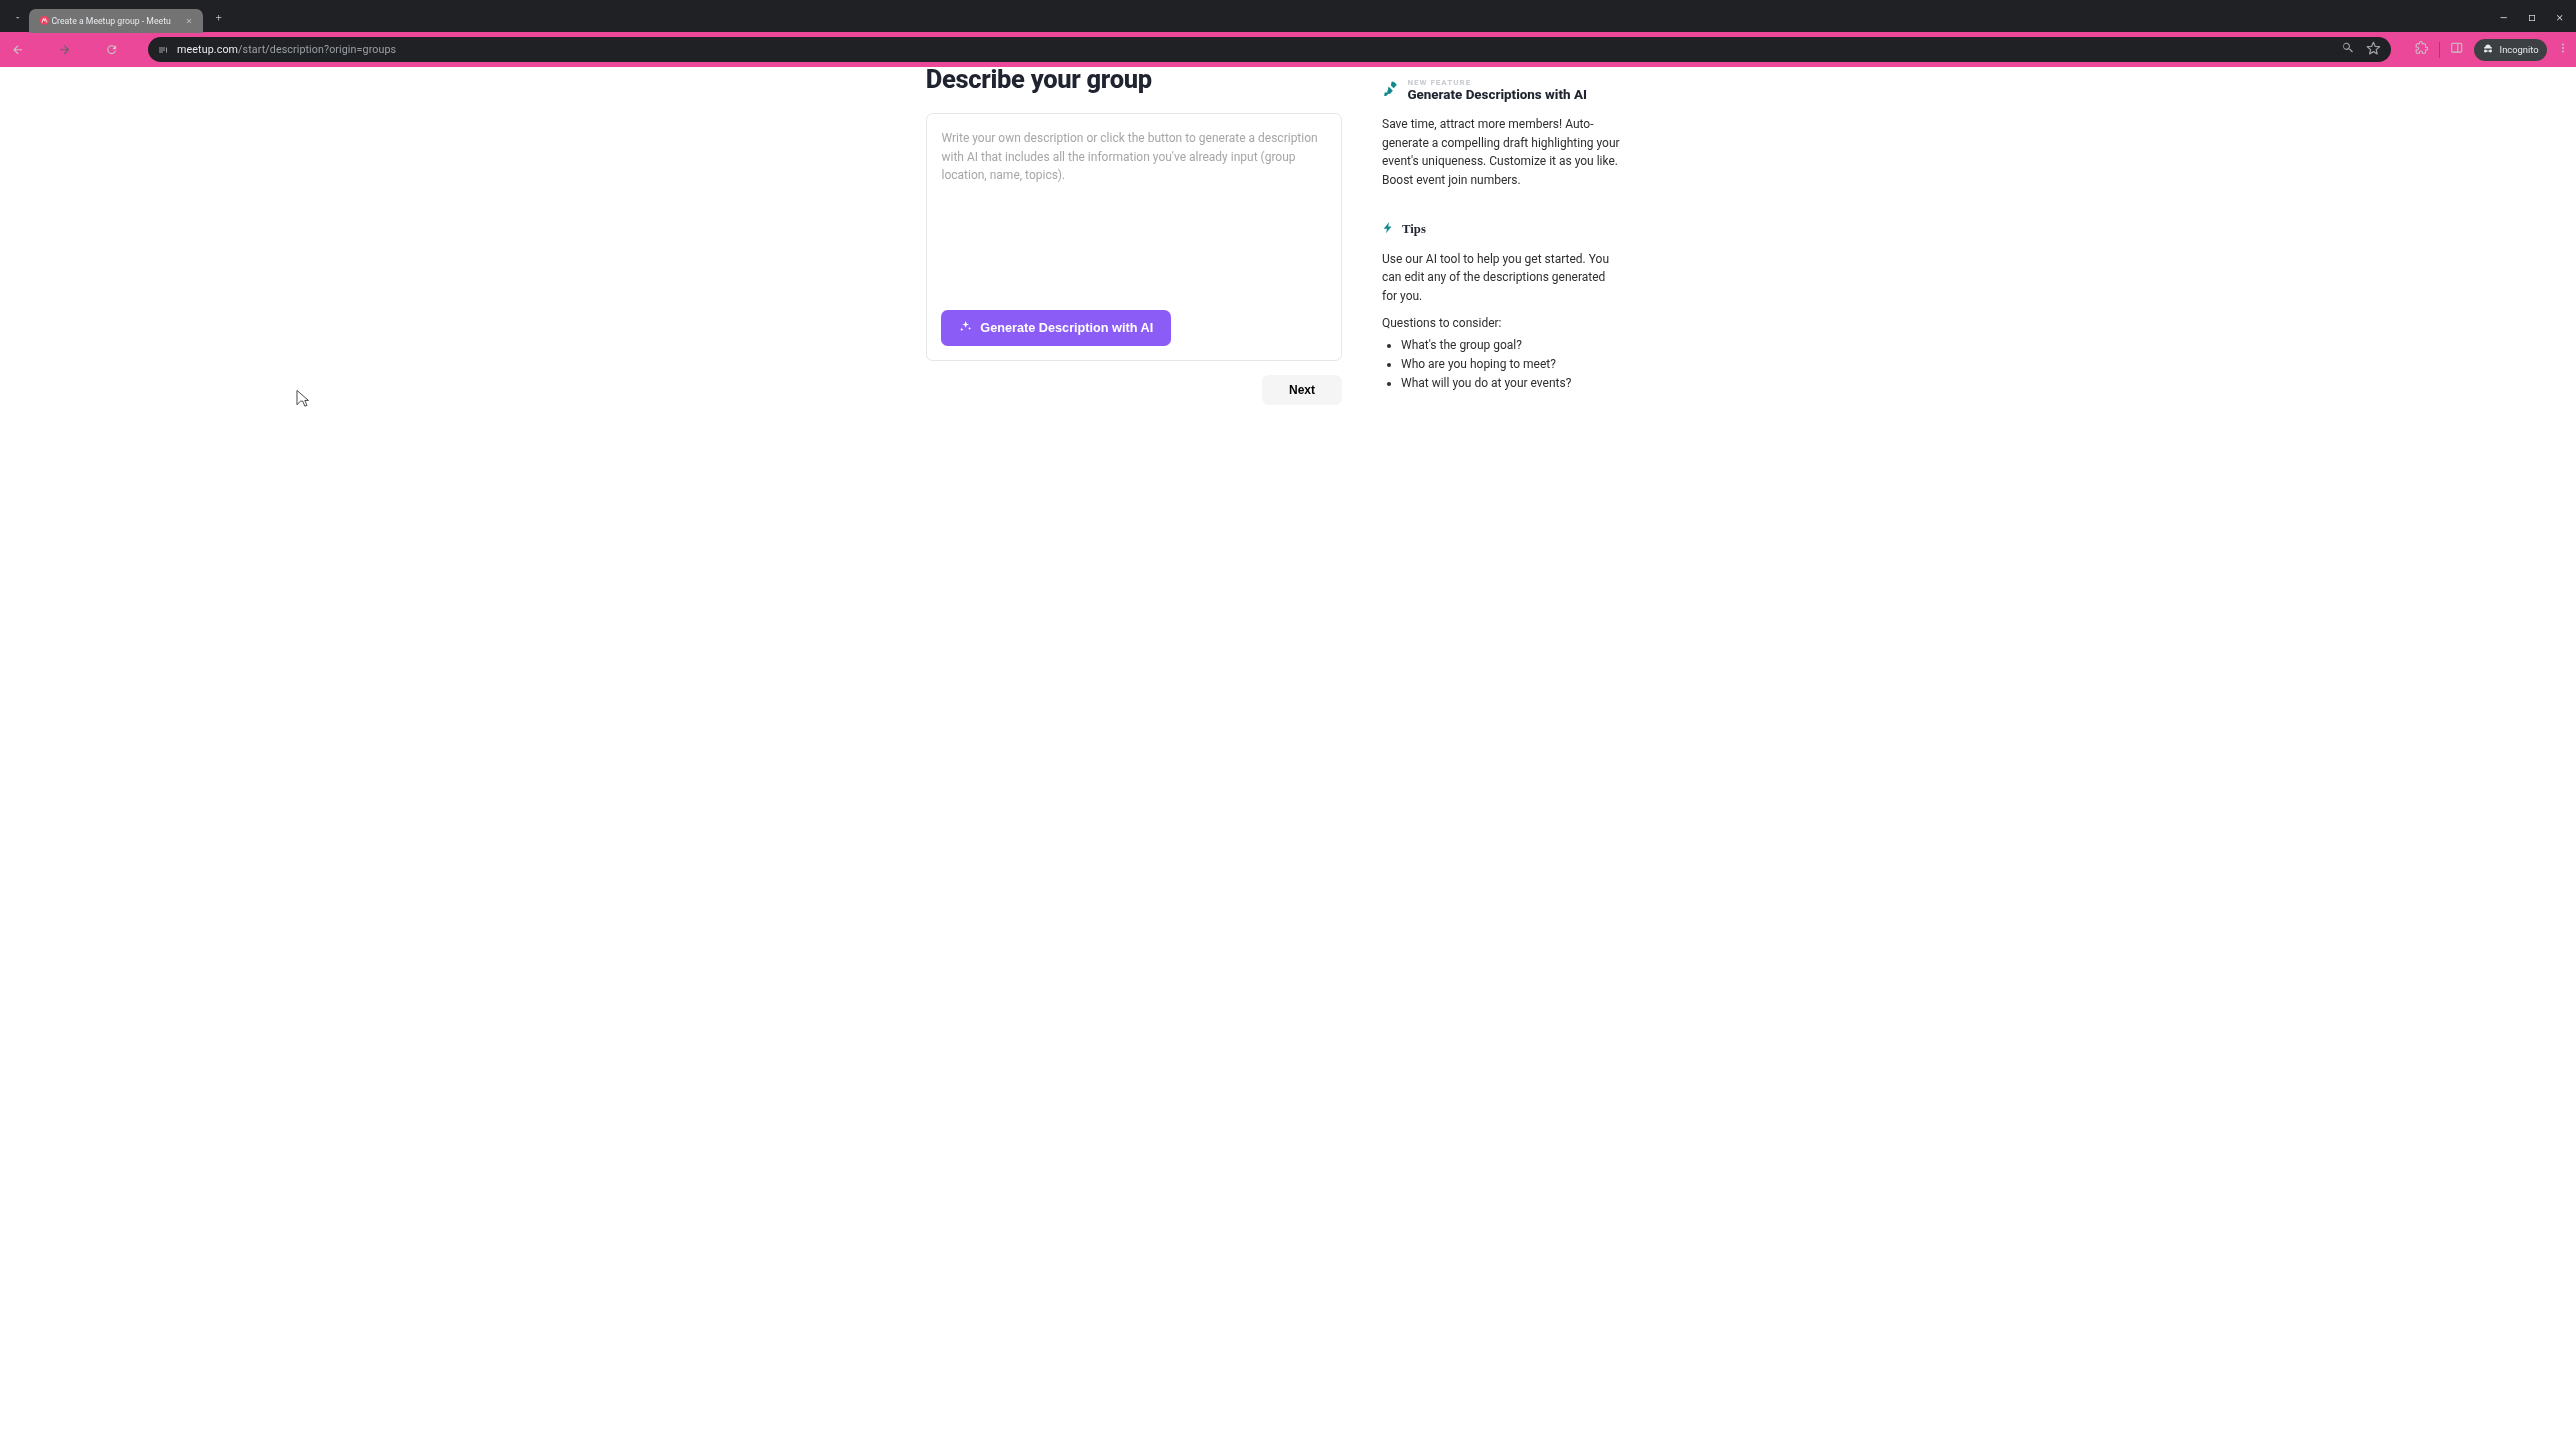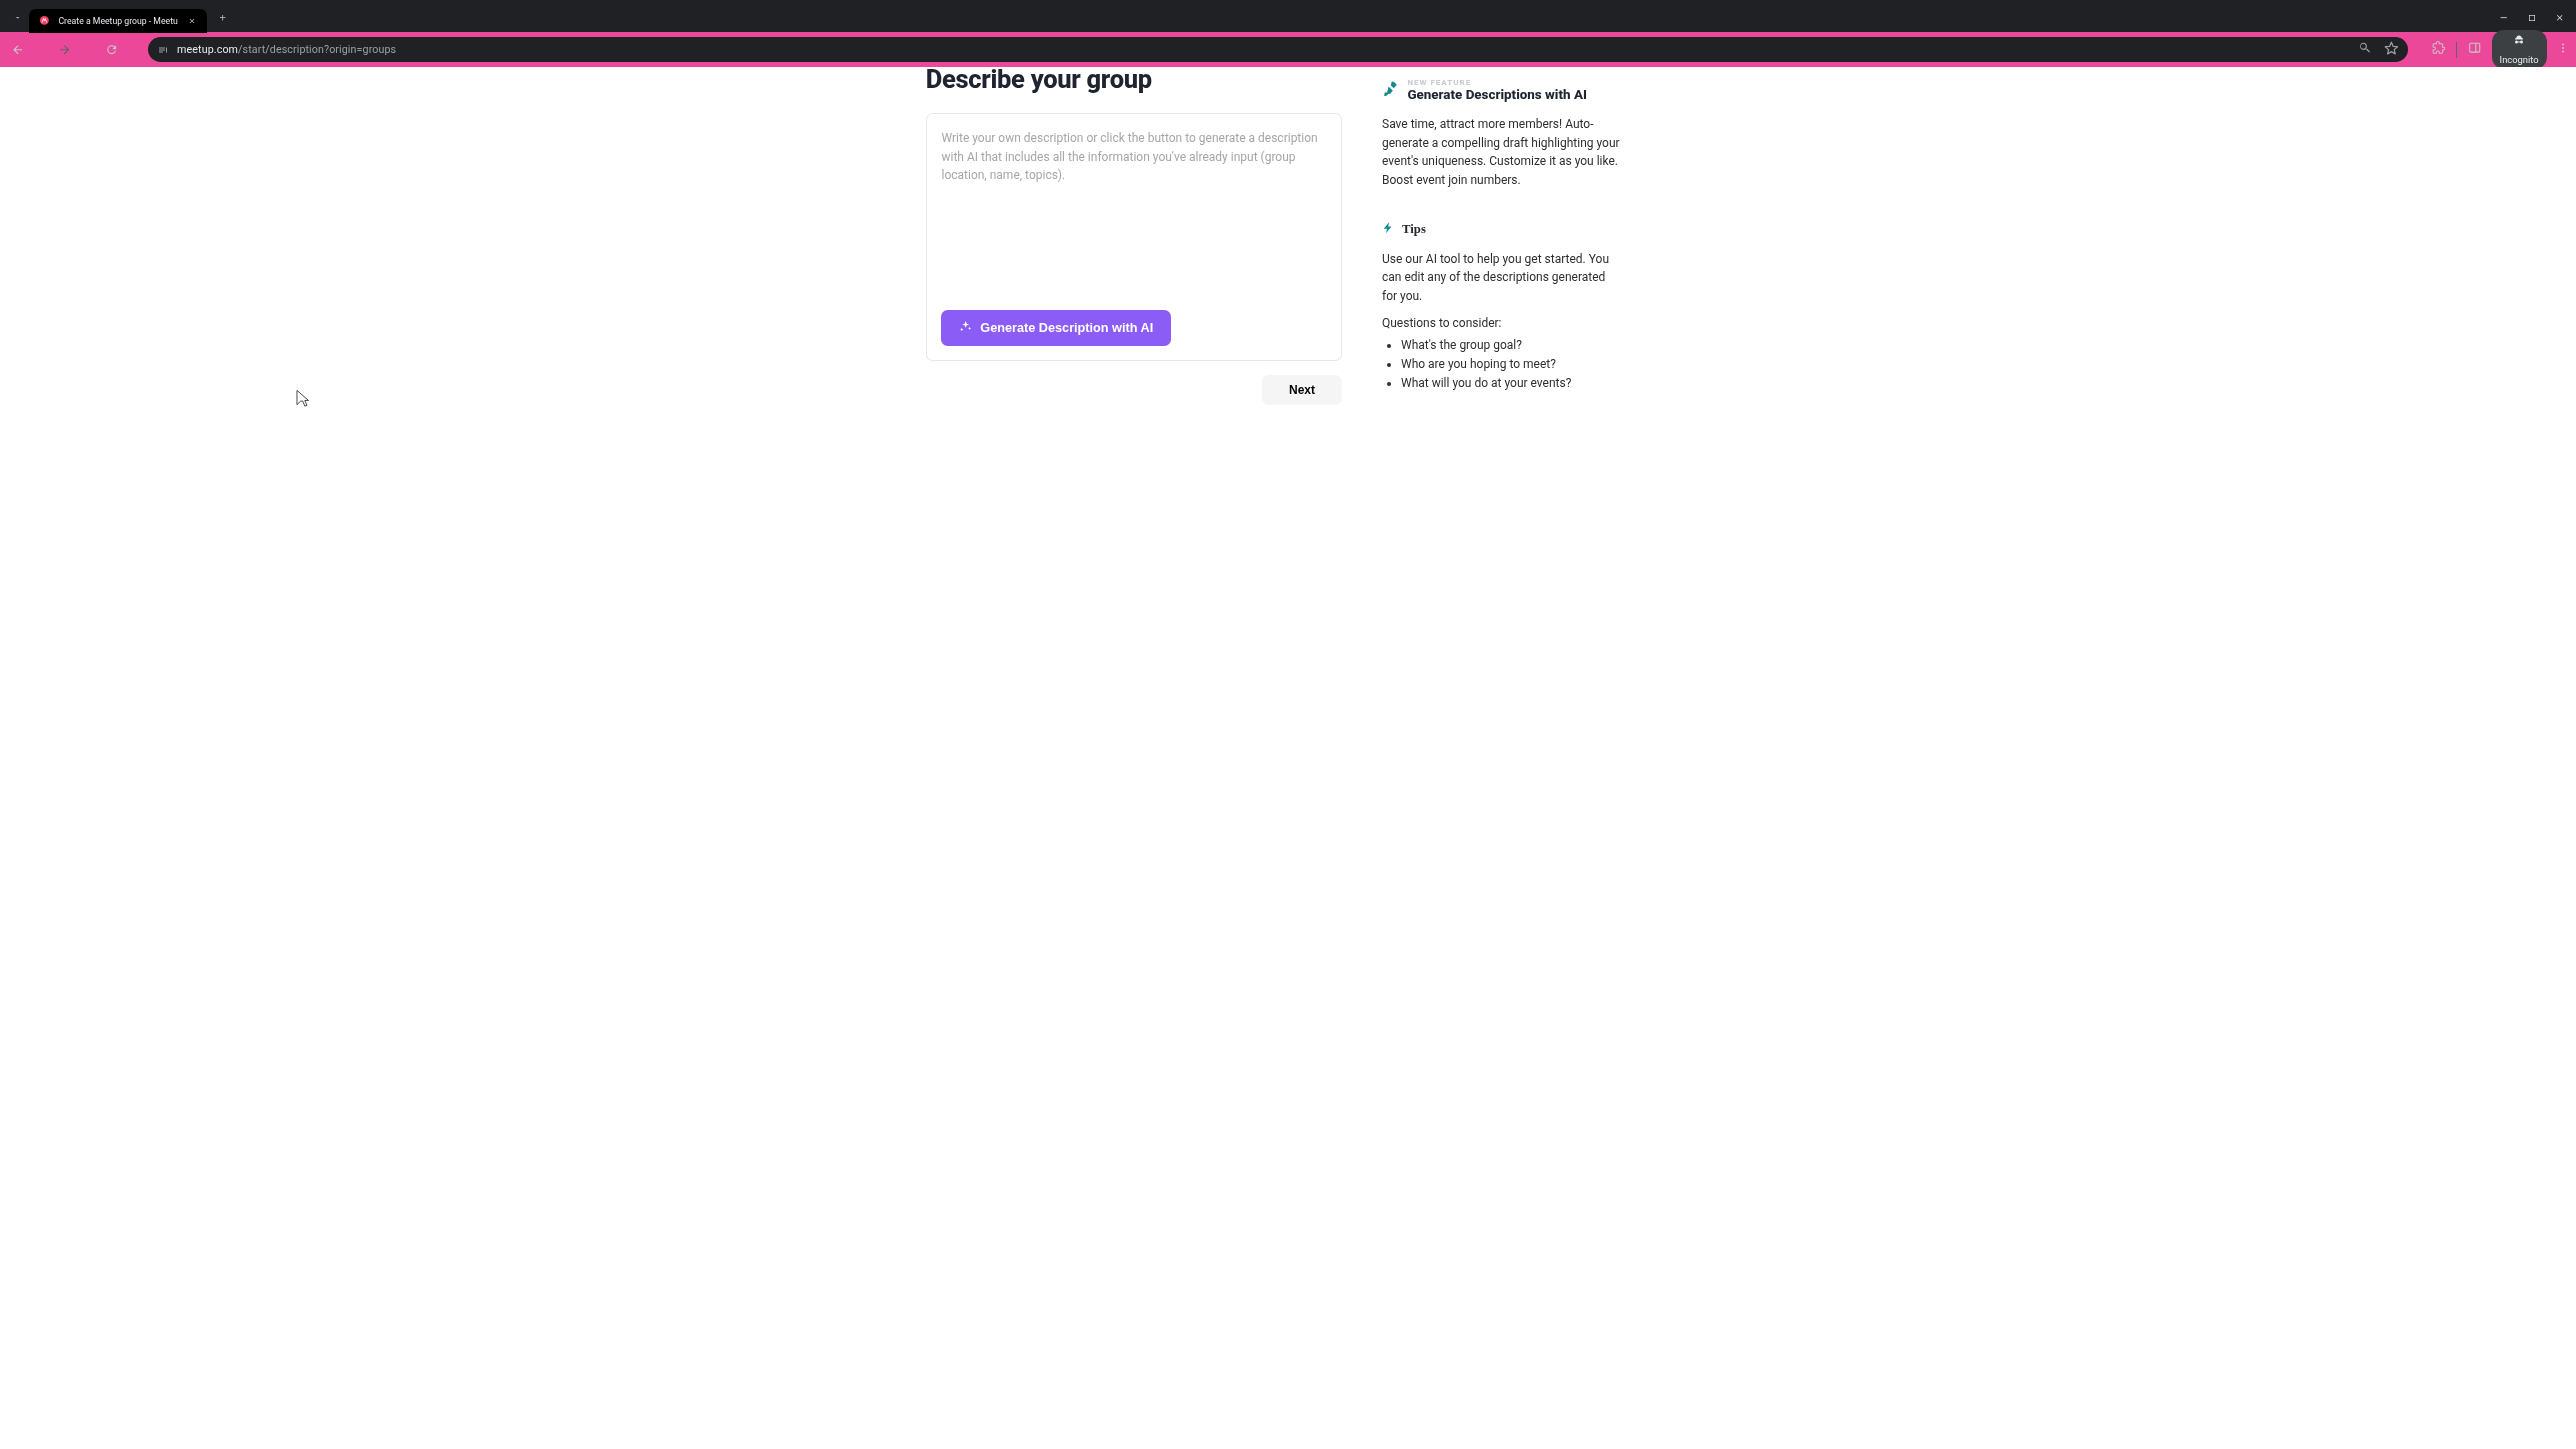--- a/index.html
+++ b/index.html
@@ -3,42 +3,42 @@
 <meta charset="utf-8">
 <style>
   * { margin: 0; padding: 0; box-sizing: border-box; }
   html, body { width: 100%; height: 100%; font-family: -apple-system, BlinkMacSystemFont, "Segoe UI", Roboto, Helvetica, Arial, sans-serif; }
   body { background: #fff; overflow: hidden; }
 
   
   .chrome-top { background: #202124; height: 32px; display: flex; align-items: flex-end; padding-left: 5.4px; }
   .tabs-dropdown { width: 24px; height: 24px; display:flex; align-items:center; justify-content:center; margin-bottom:2.7px; }
   .tabs-dropdown svg { width:9.4px; height:9.4px; fill:#9aa0a6; }
-  .tab { display:flex; align-items:center; gap:9px; background:#000000; color:#e8eaed; height:24px; padding:0 9.4px; border-radius:6.7px 6.7px 0 0; margin-bottom:-0.7px; min-width:174px;margin-top:39px; }
+  .tab { display:flex; align-items:center; gap:2px; background:#737373; color:#e8eaed; height:24px; padding:0 9.4px; border-radius:6.7px 6.7px 0 0; margin-bottom:-0.7px; min-width:174px;margin-top:39px; }
   .tab .favicon { display:inline-flex; }
   .tab .tab-title { font-size:8.7px; white-space:nowrap; overflow:hidden; text-overflow:ellipsis; flex:1; }
   .tab .tab-close { width:10.7px; height:10.7px; display:flex; align-items:center; justify-content:center; }
   .new-tab { width:20px; height:20px; display:flex; align-items:center; justify-content:center; margin-left:5.4px; margin-bottom:4px;}
   .new-tab svg, .tab-close svg { fill:#c7c7c7; }
   .win-controls { margin-left:auto; display:flex; align-items:center; gap:19px; padding:0 12px 6.7px 0; }
   .win-controls svg { fill:#e8eaed; }
 
   .chrome-toolbar { background:#ec4899; height:35px; display:flex; align-items:center; padding:0 6.7px; gap:24px; }
   .nav-btn { width:23px; height:23px; display:flex; align-items:center; justify-content:center; border-radius:50%; }
   .nav-btn svg { fill:#c7c7c7; }
   .nav-btn.disabled svg { fill:#5f6368; }
   .addrbar { flex:1; background:#202124; border-radius:14.8px; height:25.5px; display:flex; align-items:center; padding:0 9.4px; gap:8px; }
   .addrbar .site-ico { width:12px; height:12px; display:flex; align-items:center; justify-content:center; }
   .url { color:#e8eaed; font-size:10.7px; letter-spacing:0.1px; }
   .url .domain { color:#e8eaed; }
   .url .path { color:#9aa0a6; }
   .addr-right { margin-left:auto; display:flex; align-items:center; gap:12px; }
   .toolbar-right { display:flex; align-items:center; gap:10.7px; }
   .vsep { width:0.7px; height:16px; background:#5f6368; }
-  .incognito { display:flex; align-items:center; gap:5.4px; background:#3c4043; border-radius:12px; padding:4px 8px; color:#e8eaed; font-size:9.4px;flex-direction:column; }
+  .incognito { display:flex; align-items:center; gap:5.4px; background:#3c4043; border-radius:12px; padding:4px 8px; color:#e8eaed; font-size:9.4px; }
 
   
   .viewport { position:relative; height: calc(100% - 67px); background:#fff; display:flex; justify-content:center; overflow:auto; }
   .viewport::-webkit-scrollbar { width:10.7px; }
   .viewport::-webkit-scrollbar-track { background:#f1f1f1; }
   .viewport::-webkit-scrollbar-thumb { background:#c1c1c1; border-radius:5.4px; }
 
   .content-wrap { width:738px; display:flex; gap:40px; padding-top:0px; }
   .main-col { width:423px; padding-left:6.7px;}
   .side-col { width:241px; padding-top:16px; }

